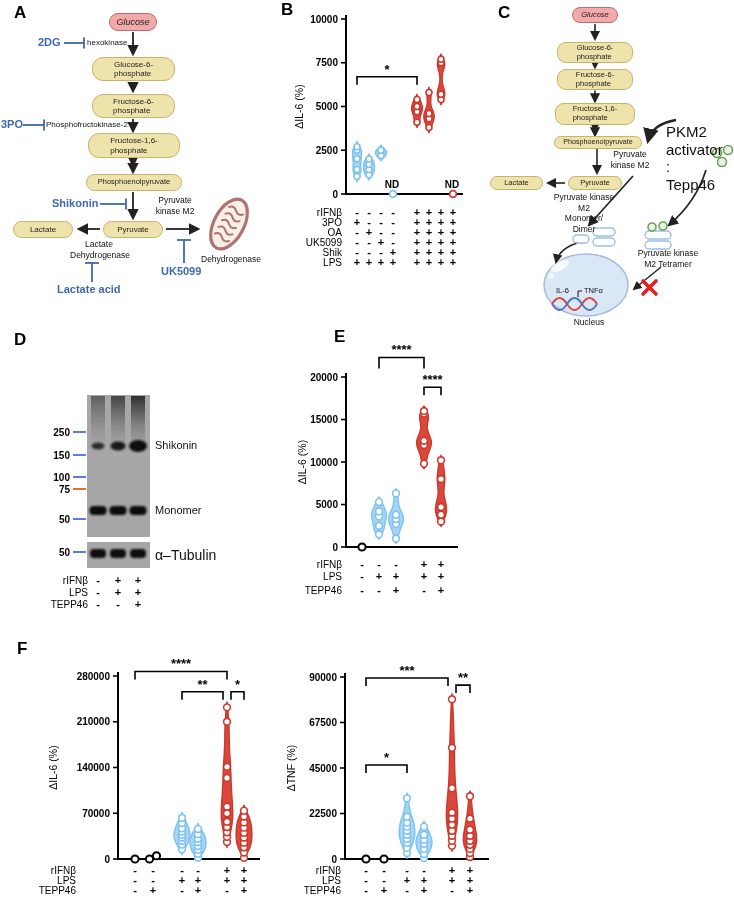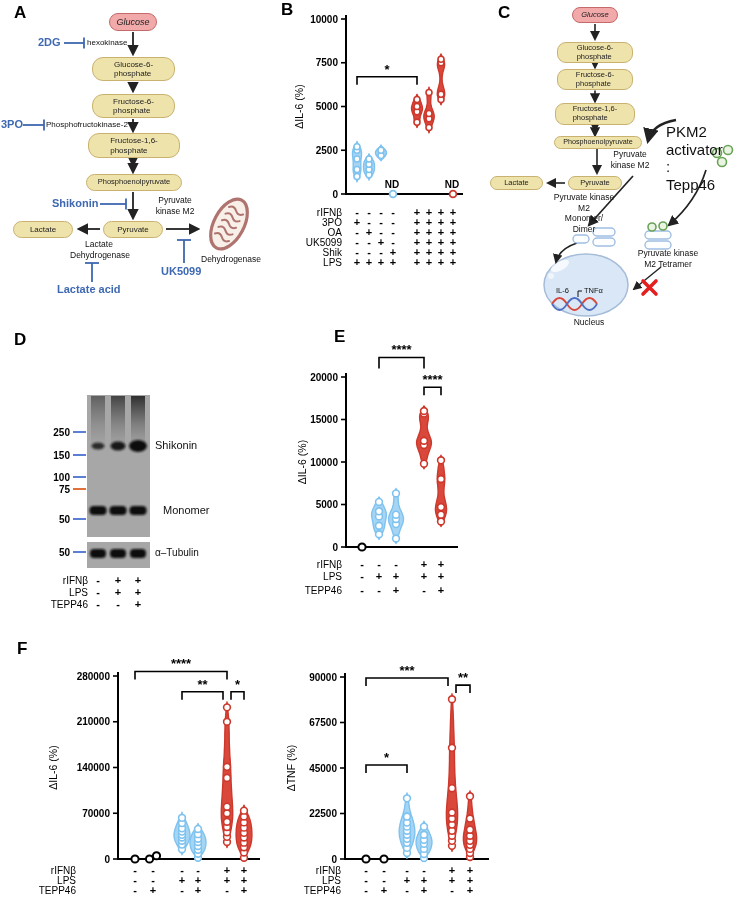--- a/index.html
+++ b/index.html
@@ -536,15 +536,15 @@
 M2
 Monomer/
 Dimer</div>
   <div class="dtext enz2c" style="left:633px;top:248px;width:70px">Pyruvate kinase
 M2 Tetramer</div>
   <div class="dtext tiny" style="left:556px;top:286px">IL-6</div>
   <div class="dtext tiny" style="left:584px;top:286px">TNFα</div>
   <div class="dtext nucLab" style="left:567px;top:317px;width:44px">Nucleus</div>
 
   <div class="dtext" style="left:155px;top:439px;font-size:11px">Shikonin</div>
-  <div class="dtext" style="left:163px;top:504px;font-size:11px">Monomer</div>
-  <div class="dtext" style="left:155px;top:547px;font-size:10px">α–Tubulin</div>
+  <div class="dtext" style="left:155px;top:504px;font-size:11px">Monomer</div>
+  <div class="dtext" style="left:155px;top:547px;font-size:14px">α–Tubulin</div>
 </div>
 
 </body></html>

